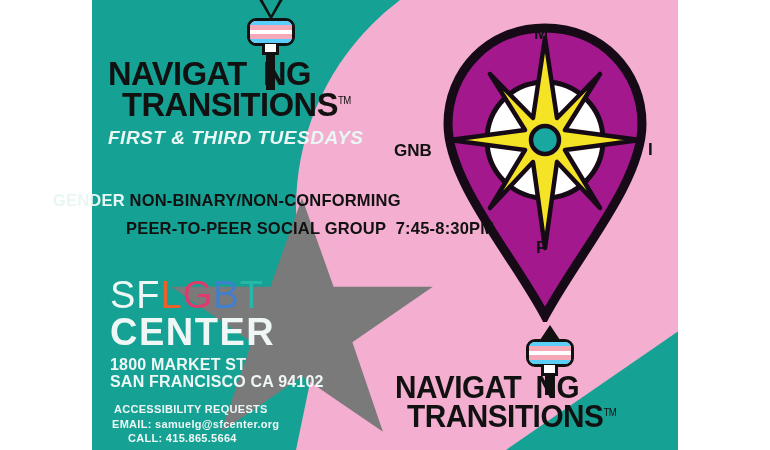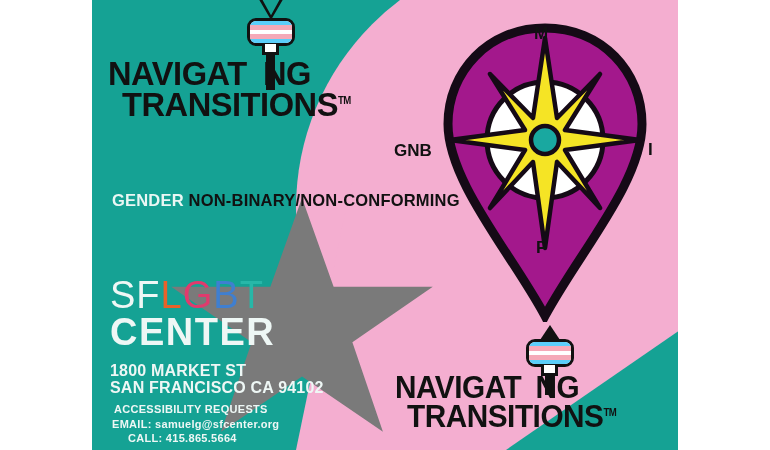--- a/index.html
+++ b/index.html
@@ -32,52 +32,52 @@
   
   .right-margin{position:absolute;left:678px;top:0;width:92px;height:450px;background:#fff;}
   .left-margin{position:absolute;left:0;top:0;width:92px;height:450px;background:#fff;}
 
   
   .logo-top{position:absolute;left:108px;top:58px;width:300px;z-index:6;}
   .logo-line1{font-size:34px;font-weight:bold;letter-spacing:-0.5px;line-height:0.92;
       color:#111; font-stretch:condensed; transform:scaleX(0.96);transform-origin:left;}
   .logo-line2{font-size:34px;font-weight:bold;letter-spacing:-0.5px;line-height:0.92;
       color:#111;margin-left:14px;position:relative;transform:scaleX(0.96);transform-origin:left;}
-  .tm{font-size:10px;vertical-align:super;font-weight:bold;}
+  .tm{font-size:10px;vertical-align:super;font-weight:normal;}
   .tagline{font-size:19px;font-weight:bold;font-style:italic;color:#e9f7f4;
       margin-top:6px;letter-spacing:0.5px;white-space:nowrap;}
 
   
   .pin-top{position:absolute;left:243px;top:0px;width:56px;height:90px;z-index:8;}
   .pin-head{position:absolute;left:4px;top:18px;width:48px;height:28px;border-radius:9px;
       border:3px solid #111;overflow:hidden;background:#fff;box-sizing:border-box;}
   .pin-head .s{height:20%;}
   .pin-stem{position:absolute;left:23px;top:44px;width:9px;height:46px;background:#111;}
   .pin-notch{position:absolute;left:19px;top:44px;width:17px;height:11px;background:#fff;
       border-left:3px solid #111;border-right:3px solid #111;border-bottom:3px solid #111;
       box-sizing:border-box;}
   .pin-top-cap2{position:absolute;left:14px;top:-4px;width:28px;height:24px;background:#111;
       clip-path:polygon(0% 0%, 12% 0%, 50% 80%, 88% 0%, 100% 0%, 50% 100%);}
 
   
   .mid{position:absolute;left:0;top:192px;width:678px;z-index:7;}
   .mid-line{font-size:16.5px;font-weight:bold;letter-spacing:0.2px;line-height:1.0;
       margin-bottom:11px;white-space:nowrap;}
-  .ml1{margin-left:112px;}
+  .ml1{margin-left:53px;}
   .ml2{margin-left:148px;}
   .ml3{margin-left:126px;}
   .w{color:#e9f7f4;} .k{color:#111;}
 
   
   .sf-logo{position:absolute;left:110px;top:278px;z-index:7;}
   .sf-row{font-size:38px;font-weight:normal;line-height:0.92;letter-spacing:1px;color:#eef7f5;}
   .sf-row .l{color:#e8622a;} .sf-row .g{color:#e03a6d;}
   .sf-row .b{color:#3f7fd0;} .sf-row .t{color:#27b7a8;}
   .sf-center{font-size:38px;font-weight:bold;line-height:0.95;letter-spacing:1.5px;color:#eef7f5;margin-top:1px;}
-  .sf-addr{font-size:16px;font-weight:bold;line-height:1.05;color:#eef7f5;margin-top:13px;letter-spacing:0.2px;}
+  .sf-addr{font-size:16px;font-weight:bold;line-height:1.05;color:#eef7f5;margin-top:7px;letter-spacing:0.2px;}
 
   
   .access{position:absolute;left:112px;top:402px;z-index:7;color:#eef7f5;
       font-size:11px;font-weight:bold;line-height:1.32;letter-spacing:0.3px;}
   .access .ind1{margin-left:2px;} .access .ind2{margin-left:16px;}
 
   
   .compass-wrap{position:absolute;left:440px;top:22px;width:210px;height:300px;z-index:6;}
   .lbl{position:absolute;font-size:17px;font-weight:bold;color:#111;z-index:9;}
   .lbl-m{left:534px;top:24px;}
@@ -116,38 +116,42 @@
   </svg>
 
   <div class="lbl lbl-m">M</div>
   <div class="lbl lbl-i">I</div>
   <div class="lbl lbl-f">F</div>
   <div class="lbl lbl-gnb">GNB</div>
 
   <div class="logo-top">
     <div class="logo-line1"><span>NAVIGAT</span><span style="display:inline-block;width:17px"></span><span>NG</span></div>
     <div class="logo-line2"><span>TRANSITIONS</span><span class="tm">TM</span></div>
+    <div class="tagline">FIRST &amp; THIRD TUESDAYS</div>
   </div>
 
   <div class="pin-top">
     <div class="pin-top-cap2"></div>
     <div class="pin-stem"></div>
     <div class="pin-head">
       <div class="s" style="background:#5bcefa"></div>
       <div class="s" style="background:#f5a9b8"></div>
       <div class="s" style="background:#ffffff"></div>
       <div class="s" style="background:#f5a9b8"></div>
       <div class="s" style="background:#5bcefa"></div>
     </div>
     <div class="pin-notch"></div>
   </div>
 
   <div class="mid">
     <div class="mid-line ml1">
       <span class="w">GENDER</span><span class="k"> NON-BINARY/NON-CONFORMING</span>
+    </div>
+    <div class="mid-line ml3">
+      <span class="k">PEER-TO-PEER SOCIAL GROUP&nbsp; 7:45-8:30PM</span>
     </div>
   </div>
 
   <div class="sf-logo">
     <div class="sf-row"><span>SF</span><span class="l">L</span><span class="g">G</span><span class="b">B</span><span class="t">T</span></div>
     <div class="sf-center">CENTER</div>
     <div class="sf-addr"><span>1800 MARKET ST</span><br><span>SAN FRANCISCO CA 94102</span></div>
   </div>
 
   <div class="access">

